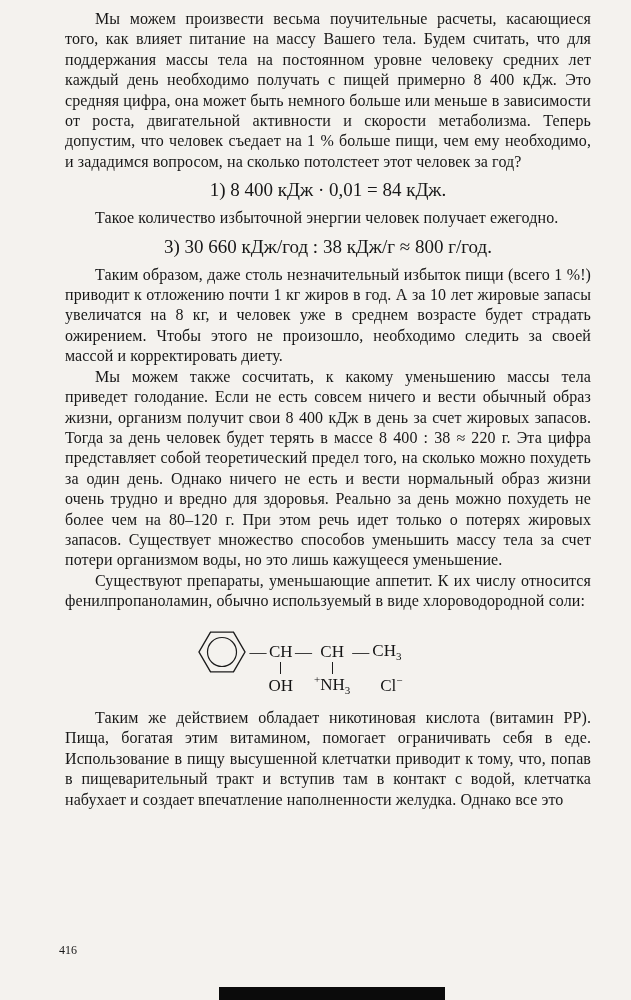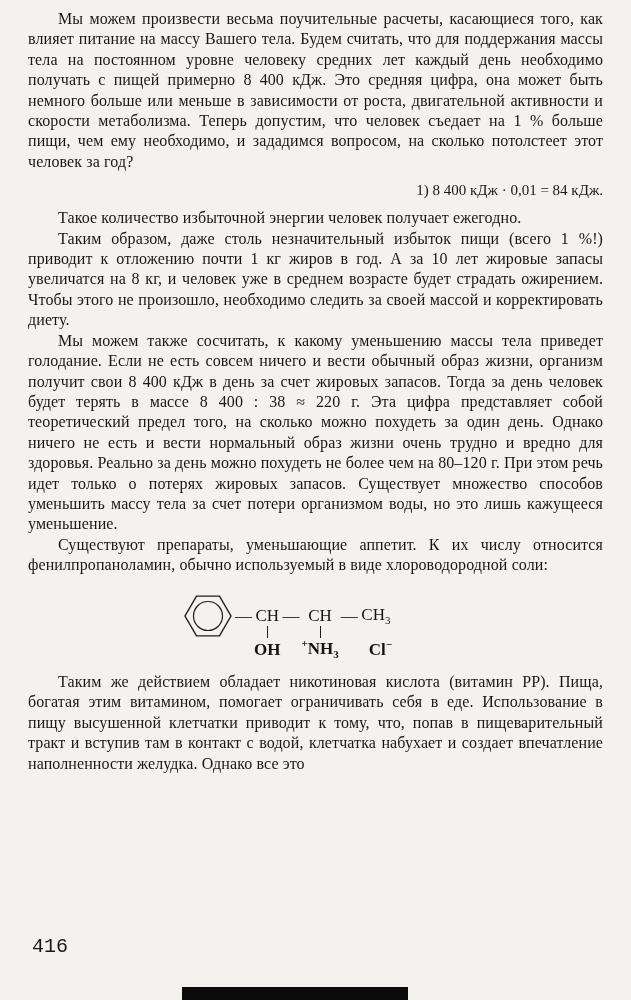--- a/index.html
+++ b/index.html
@@ -6,36 +6,37 @@
   body {
     width:631px; height:1000px;
     background:#f4f2ee;
     font-family:"Liberation Serif","DejaVu Serif",serif;
     color:#171717;
     position:relative;
     overflow:hidden;
   }
   .page {
     position:absolute; inset:0;
-    padding:9px 28px 0 28px;
+    padding:9px 40px 0 28px;
     box-sizing:border-box;
+    margin-left:37px;
   }
   p.body-para {
     margin:0;
     font-size:16px;
     line-height:20.4px;
     text-align:justify;
     text-indent:30px;
     letter-spacing:0.1px;
   }
   p.equation {
     margin:8px 0;
-    font-size:15px;
+    font-size:19px;
     line-height:20px;
-    text-align:right;
+    text-align:center;
     text-indent:0;
   }
   
   .chem {
     display:flex;
     justify-content:center;
     margin:14px 0 12px;
   }
   .chem-inner {
     display:flex;
@@ -53,26 +54,25 @@
   }
   .chain .t { text-align:center; padding:0 1px; }
   .chain sub { font-size:11px; line-height:1; }
   .chain sup { font-size:11px; line-height:1; }
   .vbond {
     width:0; height:12px;
     border-left:1.4px solid #1c1c1c;
     justify-self:center;
   }
   .counterion { padding-left:10px !important; }
-  .bottom-row3 { padding-top:1px;font-weight:bold; }
+  .bottom-row3 { padding-top:1px; }
   .page-number {
     position:absolute;
-    left:32px; bottom:42px;
-    font-size:20px;
-    font-family:Liberation Mono, monospace;
+    left:22px; bottom:42px;
+    font-size:12px;
   }
   .artifact {
     position:absolute;
     left:182px; bottom:0;
     width:226px; height:13px;
     background:#0b0b0b;
   }
 </style>
 </head>
 <body>
@@ -80,20 +80,21 @@
 <div class="page">
 
   <p class="body-para">Мы можем произвести весьма поучительные расчеты, касающиеся того, как влияет питание на массу Вашего тела. Будем считать, что для поддержания массы тела на постоянном уровне человеку средних лет каждый день необходимо получать с пищей примерно 8 400 кДж. Это средняя цифра, она может быть немного больше или меньше в зависимости от роста, двигательной активности и скорости метаболизма. Теперь допустим, что человек съедает на 1 % больше пищи, чем ему необходимо, и зададимся вопросом, на сколько потолстеет этот человек за год?</p>
 
   <p class="equation">1) 8 400 кДж · 0,01 = 84 кДж.</p>
 
 
 
   <p class="body-para">Такое количество избыточной энергии человек получает ежегодно.</p>
 
+  <p class="equation">3) 30 660 кДж/год : 38 кДж/г ≈ 800 г/год.</p>
 
 
   <p class="body-para">Таким образом, даже столь незначительный избыток пищи (всего 1 %!) приводит к отложению почти 1 кг жиров в год. А за 10 лет жировые запасы увеличатся на 8 кг, и человек уже в среднем возрасте будет страдать ожирением. Чтобы этого не произошло, необходимо следить за своей массой и корректировать диету.</p>
 
   <p class="body-para">Мы можем также сосчитать, к какому уменьшению массы тела приведет голодание. Если не есть совсем ничего и вести обычный образ жизни, организм получит свои 8 400 кДж в день за счет жировых запасов. Тогда за день человек будет терять в массе 8 400 : 38 ≈ 220 г. Эта цифра представляет собой теоретический предел того, на сколько можно похудеть за один день. Однако ничего не есть и вести нормальный образ жизни очень трудно и вредно для здоровья. Реально за день можно похудеть не более чем на 80–120 г. При этом речь идет только о потерях жировых запасов. Существует множество способов уменьшить массу тела за счет потери организмом воды, но это лишь кажущееся уменьшение.</p>
 
   <p class="body-para">Существуют препараты, уменьшающие аппетит. К их числу относится фенилпропаноламин, обычно используемый в виде хлороводородной соли:</p>
 
   <div class="chem">
     <div class="chem-inner">

